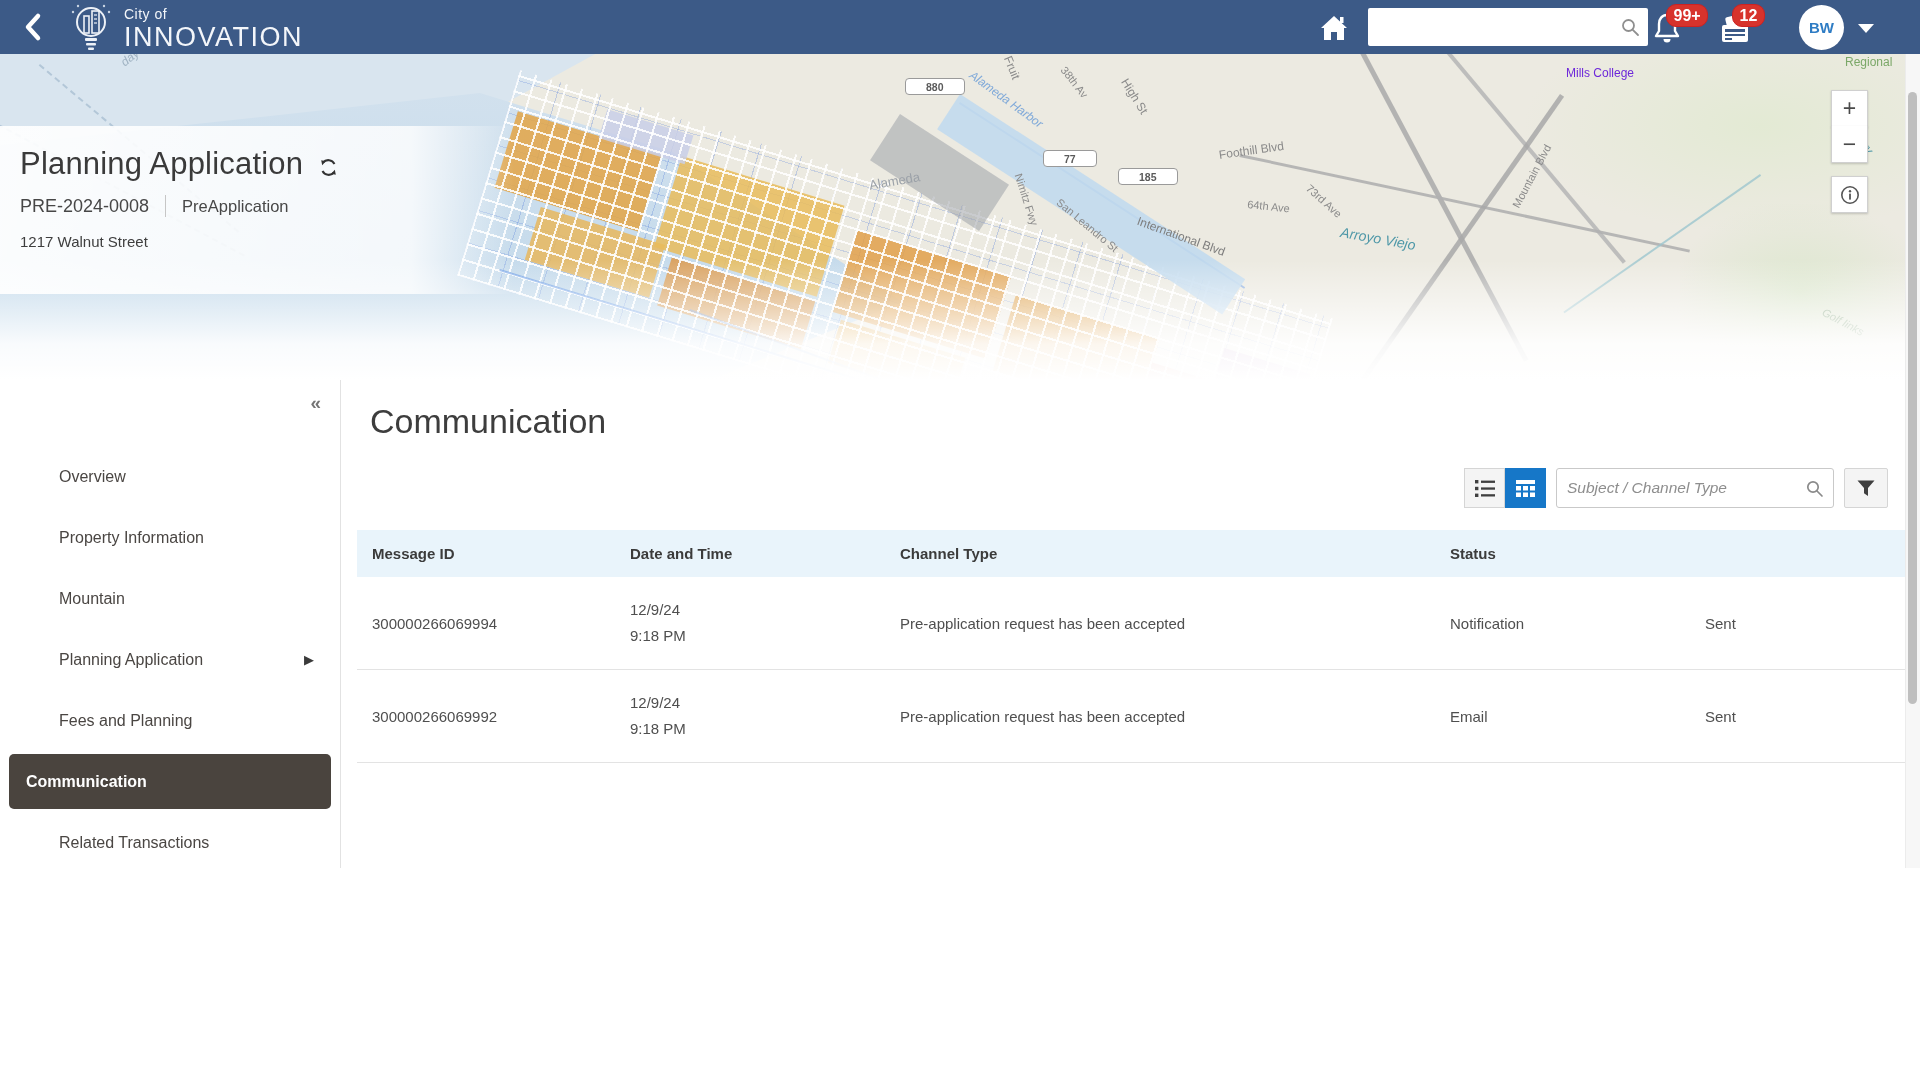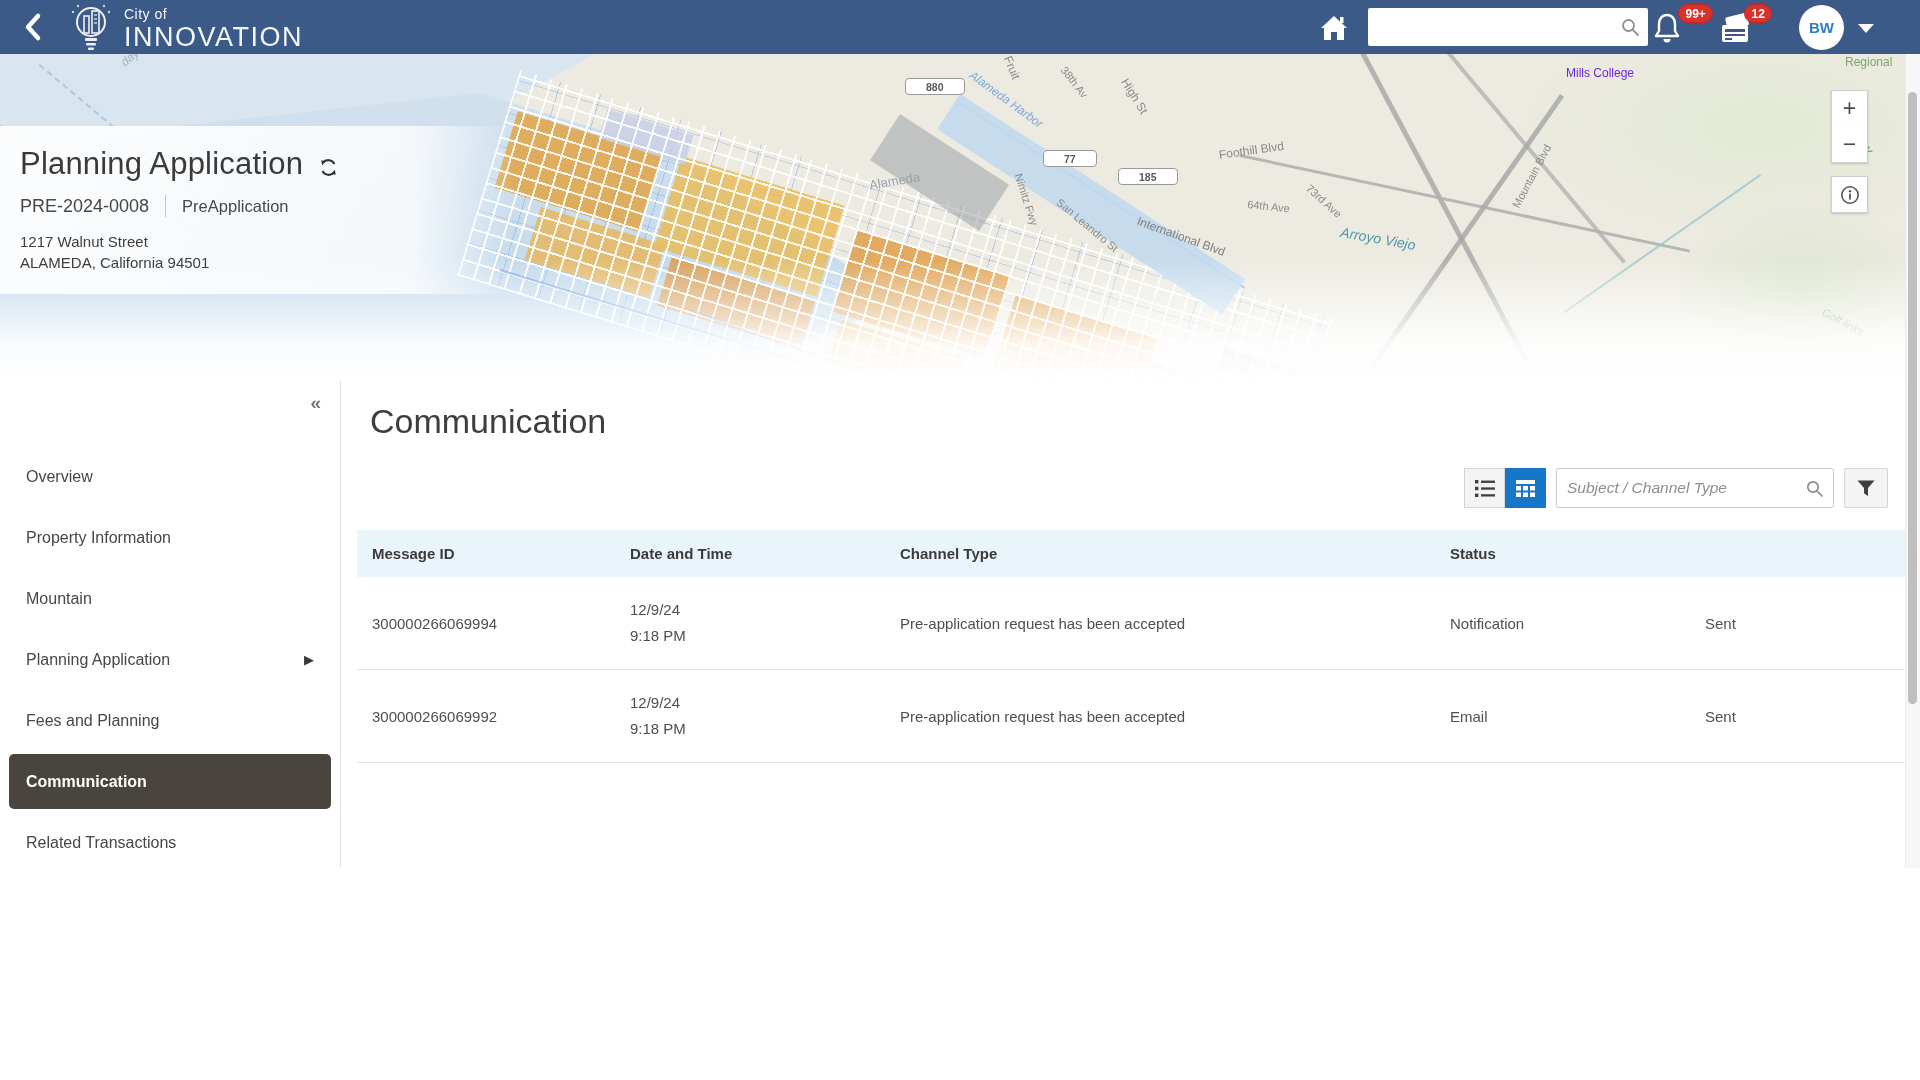--- a/index.html
+++ b/index.html
@@ -15,22 +15,22 @@
   .logo-text { color:#F3F6FA; margin-top:4px; }
   .logo-text .l1 { font-size:14px; letter-spacing:.5px; }
   .logo-text .l2 { font-size:27px; letter-spacing:1.5px; margin-top:0px; }
   .home-btn { position:absolute; left:1318px; top:12px; width:32px; height:32px; display:flex; align-items:center; justify-content:center; cursor:pointer; }
   .hdr-search { position:absolute; left:1368px; top:8px; width:280px; height:38px; background:#fff; border-radius:2px; }
   .hdr-search input { position:absolute; left:8px; top:0; width:238px; height:36px; border:none; outline:none; font-size:14px; background:transparent; }
   .hdr-search .mag { position:absolute; right:8px; top:9px; }
   .icon-btn { position:absolute; top:12px; width:34px; height:36px; cursor:pointer; }
   .bell-btn { left:1652px; }
   .cash-btn { left:1718px; }
-  .badge { position:absolute; top:-8px; left:14px; background:#D7332C; color:#fff; font-size:12px; font-weight:bold;
-           padding:1.5px 6.5px; border-radius:10px; white-space:nowrap; border:1px solid #C22;margin-left:12px; }
+  .badge { position:absolute; top:-8px; left:14px; background:#D7332C; color:#fff; font-size:16px; font-weight:bold;
+           padding:1.5px 6.5px; border-radius:10px; white-space:nowrap; border:1px solid #C22; }
   .avatar { position:absolute; left:1799px; top:5px; width:45px; height:45px; border-radius:50%; background:#fff;
             color:#2E7CC4; font-size:15px; font-weight:bold; display:flex; align-items:center; justify-content:center; cursor:pointer; }
   .caret { position:absolute; left:1858px; top:24px; width:0; height:0; border-left:8px solid transparent;
            border-right:8px solid transparent; border-top:9px solid #fff; cursor:pointer; }
 
   
   .hero { position:absolute; left:0; top:54px; width:1920px; height:326px; overflow:hidden; background:#ECEAE1; }
   .layer { position:absolute; }
   .water-tl { inset:0; background:#D9E5EF; clip-path:polygon(0 0,31% 0,18% 42%,0 60%); }
   .water-main { inset:0; background:linear-gradient(180deg,#D4E2EE 0%,#BED7EA 100%);
@@ -69,21 +69,21 @@
               display:flex; align-items:center; justify-content:center; color:#4A4A4A; font-size:23px; font-weight:300;
               cursor:pointer; box-shadow:0 1px 2px rgba(0,0,0,.18); }
   .zoom-in  { right:52px; top:36px; }
   .zoom-out { right:52px; top:72px; border-top:none; }
   .info-btn { right:52px; top:122px; font-size:15px; }
 
   
   .sidebar { position:absolute; left:0; top:380px; width:341px; bottom:0; background:#fff; border-right:1px solid #E2E2E2; z-index:10; }
   .collapse { position:absolute; right:20px; top:12px; font-size:19px; color:#757575; font-weight:bold; cursor:pointer; letter-spacing:-1px; }
   .nav { margin-top:66px; }
-  .nav-item { height:61px; display:flex; align-items:center; padding:0 26px; font-size:16px; color:#4A4643; cursor:pointer; }
+  .nav-item { height:61px; display:flex; align-items:center; padding:0 26px; font-size:16px; color:#4A4643; cursor:pointer;margin-left:33px; }
   .nav-item .nav-arrow { margin-left:auto; font-size:13px; color:#3A3A3A; display:none; }
   .nav-item.has-sub .nav-arrow { display:block; }
   .nav-item.selected { background:#4A443E; color:#fff; font-weight:bold; border-radius:5px;
                        margin:3px 9px; padding:0 17px; height:55px; }
 
   
   .main { position:absolute; left:341px; top:380px; right:0; bottom:0; background:#fff; }
   .page-title { position:absolute; left:29px; top:22px; font-size:34px; color:#3D3D3D; font-weight:400; }
   .toolbar { position:absolute; top:88px; right:32px; display:flex; gap:10px; height:40px; }
   .seg { display:flex; }
@@ -253,21 +253,20 @@
           </svg>
         </span>
       </div>
       <div class="hero-meta">
         <span class="rec-id">PRE-2024-0008</span>
         <span class="meta-div"></span>
         <span class="rec-type">PreApplication</span>
       </div>
       <div class="hero-addr">
         <div>1217 Walnut Street</div>
-        <div>ALAMEDA, California 94501</div>
       </div>
     </div>
 
     <div class="map-ctrl zoom-in">+</div>
     <div class="map-ctrl zoom-out">−</div>
     <div class="map-ctrl info-btn">
       <svg width="20" height="20" viewBox="0 0 20 20">
         <circle cx="10" cy="10" r="8.2" fill="none" stroke="#555" stroke-width="1.6"></circle>
         <circle cx="10" cy="6.2" r="1.2" fill="#555"></circle>
         <rect x="9.1" y="8.6" width="1.8" height="6" fill="#555"></rect>

